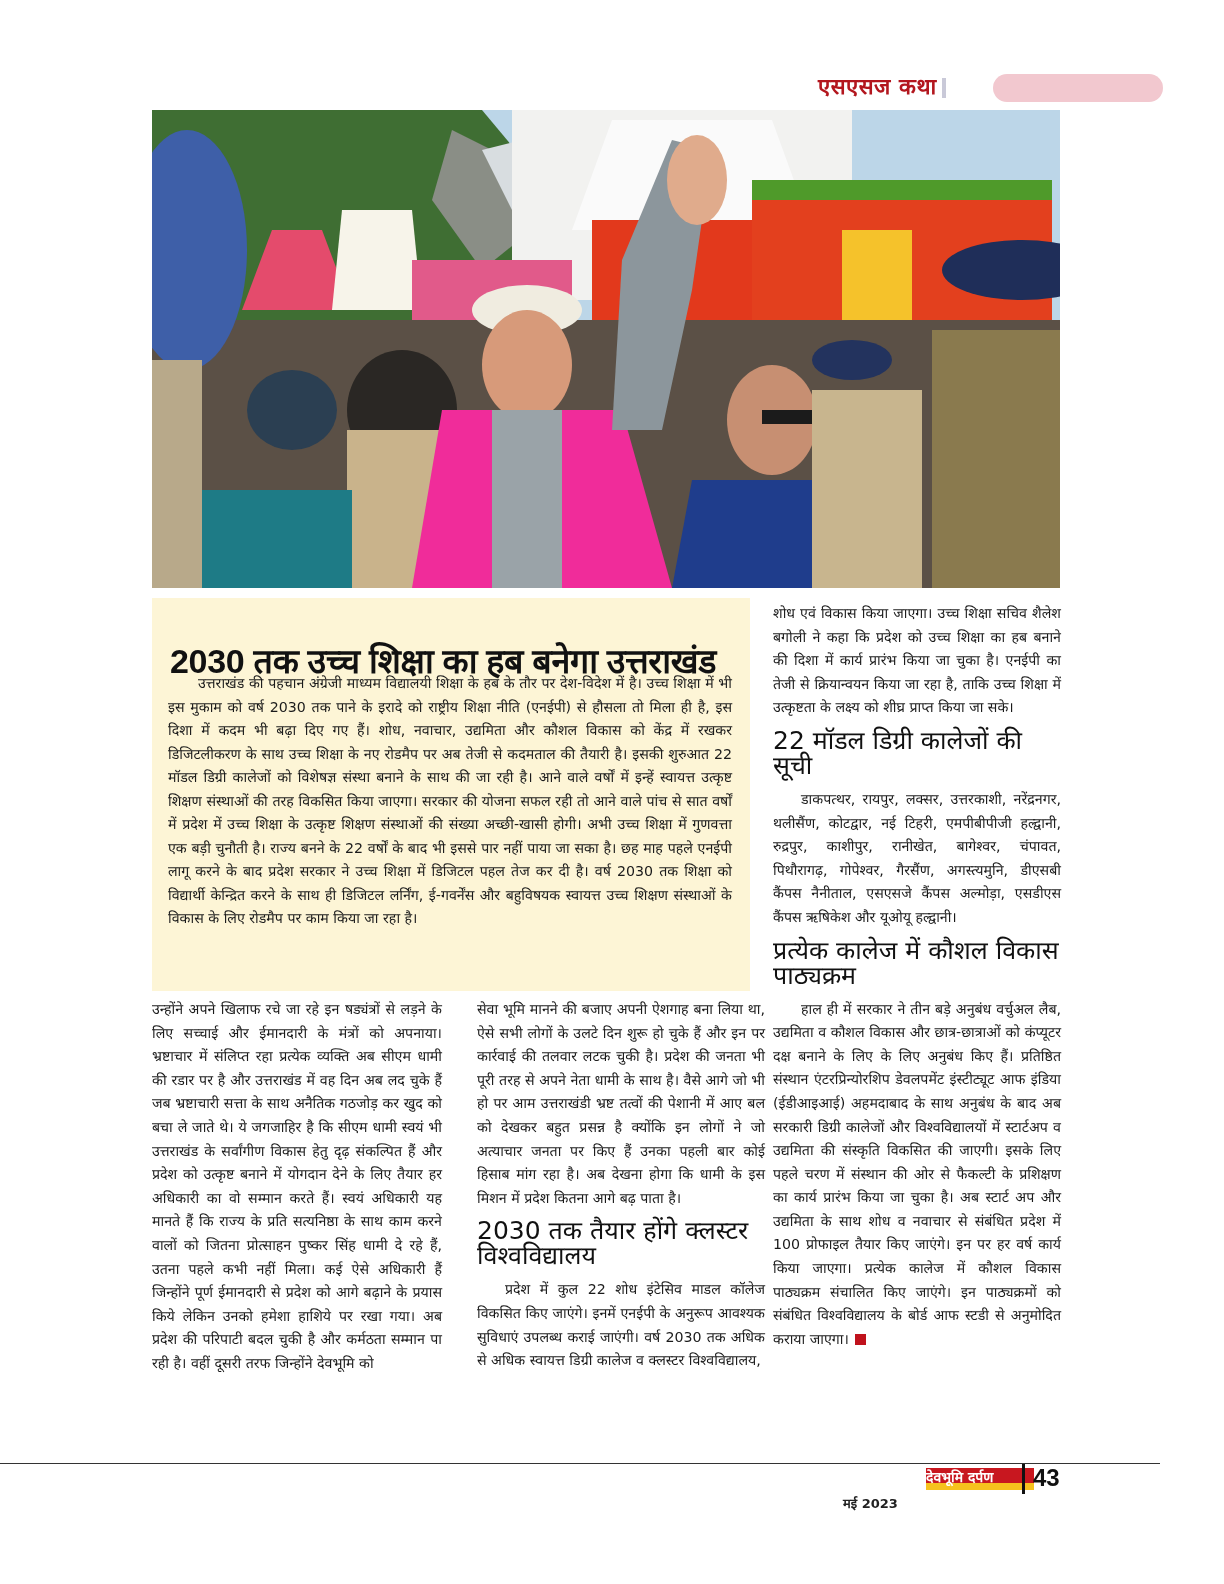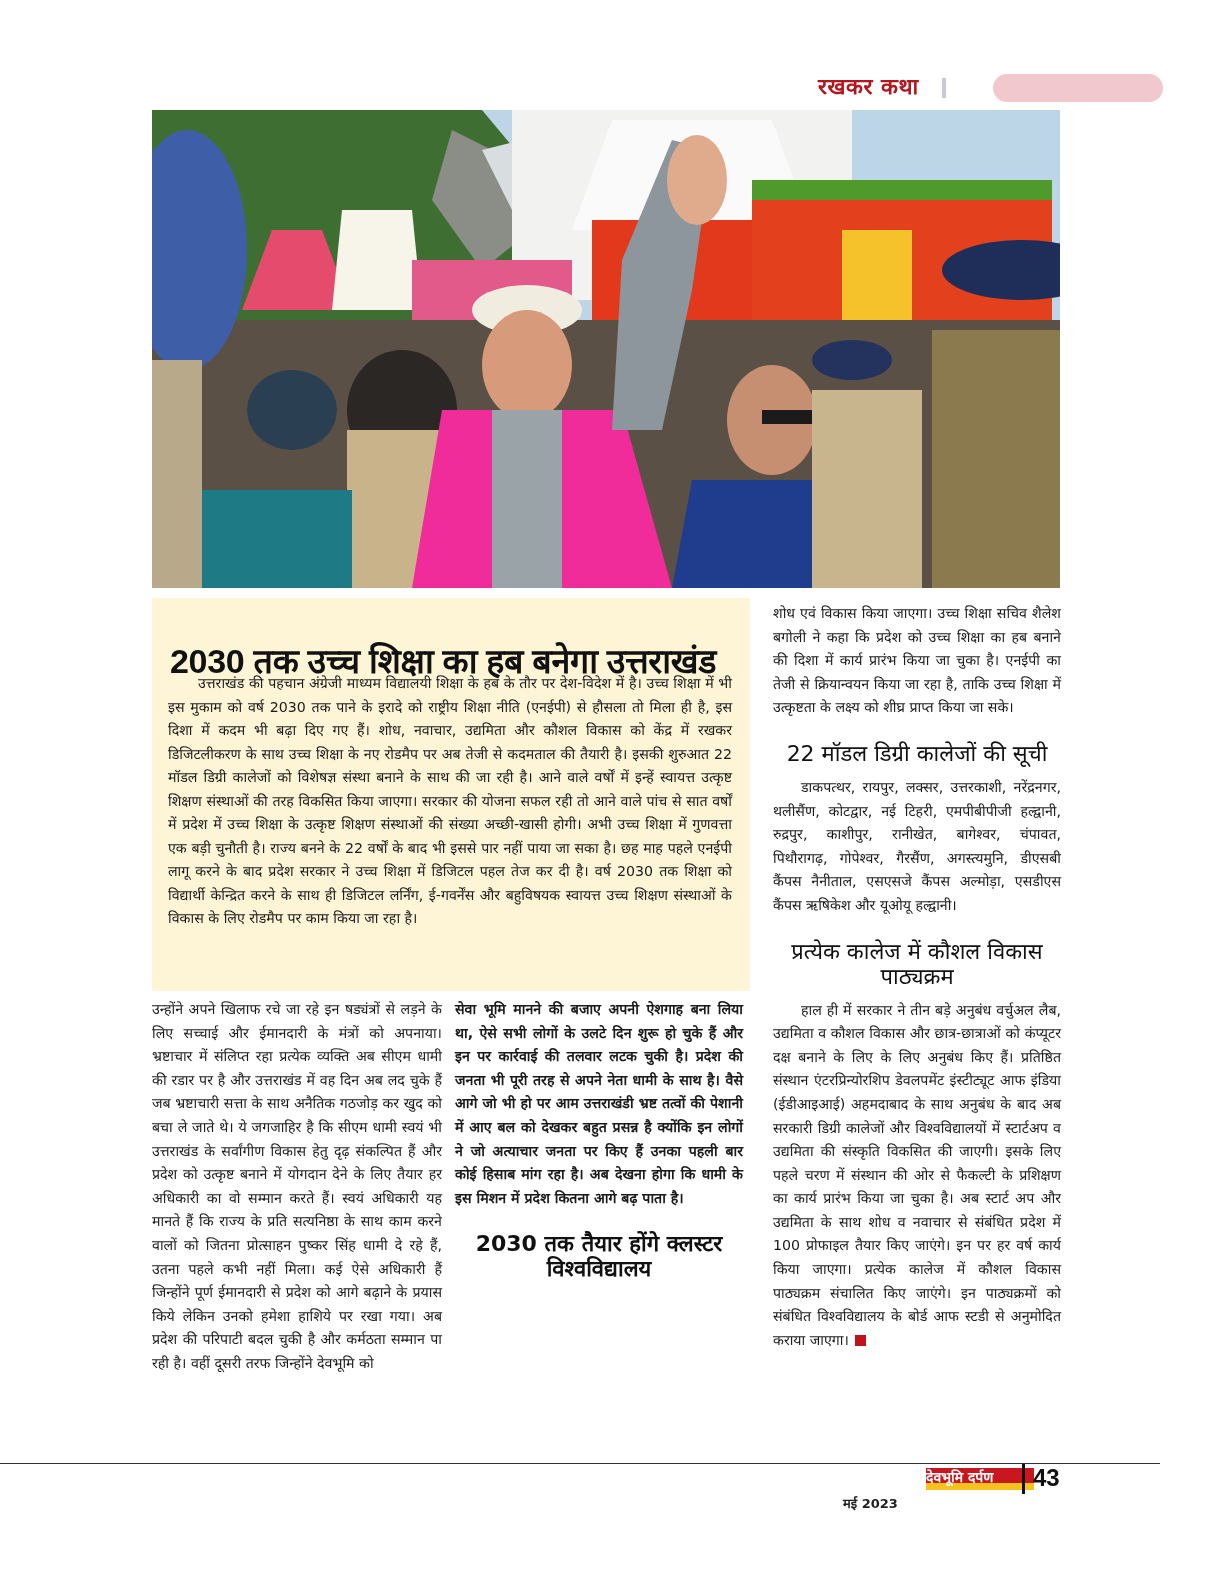--- a/index.html
+++ b/index.html
@@ -38,25 +38,25 @@
     font-size: 14.2px; line-height: 23.5px; text-align: justify; color: #1a1a1a;
     text-indent: 30px;
   }
   .col {
     position: absolute; font-size: 14.2px; line-height: 23.6px;
     text-align: justify; color: #1a1a1a;
   }
   .col p { margin: 0; }
   .col p.indent { text-indent: 28px; }
   .col1 { left: 152px; top: 998px; width: 290px; }
-  .col2 { left: 455px; top: 998px; width: 288px; font-weight: bold; }
+  .col2 { left: 477px; top: 998px; width: 288px; }
   .col3 { left: 773px; top: 602px; width: 288px; }
   .subhead {
-    font-family: "DejaVu Sans", sans-serif; font-size: 22px; line-height: 25px;
-    color: #111; margin: 21px 0 10px 0; text-align: center;
+    font-family: "DejaVu Sans", sans-serif; font-size: 25px; line-height: 25px;
+    color: #111; margin: 8px 0 10px 0; text-align: left;
   }
   .end-mark {
     display: inline-block; width: 11px; height: 11px; background: #c0121c;
     margin-left: 6px; vertical-align: -1px;
   }
   .footer-rule {
     position: absolute; left: 0; top: 1463px; width: 1160px; height: 1px; background: #333;
   }
   .footer-date {
     position: absolute; left: 843px; top: 1474px; font-size: 13px; font-weight: bold; color: #222; margin-top: 20px;
@@ -71,21 +71,21 @@
     position: absolute; left: 1022px; top: 1464px; width: 3px; height: 30px; background: #111;
   }
   .page-num {
     position: absolute; left: 1033px; top: 1464px; font-size: 24px; font-weight: bold;
     font-family: "Liberation Sans", sans-serif; color: #111;
   }
 </style>
 </head>
 <body>
 
-<div class="section-tag">रखकर कथा</div>
+<div class="section-tag">एसएसज कथा</div>
 <div class="section-sep"></div>
 <div class="section-pill"></div>
 
 <div class="photo" title="Chief Minister Pushkar Singh Dhami waving, wearing a pink stole and checked Uttarakhandi cap, surrounded by officials and police at a decorated Himalayan temple">
   <svg viewBox="0 0 908 478" preserveAspectRatio="none">
     <rect x="0" y="0" width="908" height="478" fill="#bcd6e8"></rect>
     <polygon points="0,0 330,0 380,60 360,220 0,260" fill="#3f6e33"></polygon>
     <polygon points="300,20 360,50 380,120 330,160 280,90" fill="#8a8e86"></polygon>
     <polygon points="330,40 370,30 390,80 360,100" fill="#d8dde0"></polygon>
     <rect x="360" y="0" width="340" height="190" fill="#f2f2f0"></rect>
@@ -124,20 +124,21 @@
 <h1 class="headline">2030 तक उच्च शिक्षा का हब बनेगा उत्तराखंड</h1>
 <div class="lead-text">उत्तराखंड की पहचान अंग्रेजी माध्यम विद्यालयी शिक्षा के हब के तौर पर देश-विदेश में है। उच्च शिक्षा में भी इस मुकाम को वर्ष 2030 तक पाने के इरादे को राष्ट्रीय शिक्षा नीति (एनईपी) से हौसला तो मिला ही है, इस दिशा में कदम भी बढ़ा दिए गए हैं। शोध, नवाचार, उद्यमिता और कौशल विकास को केंद्र में रखकर डिजिटलीकरण के साथ उच्च शिक्षा के नए रोडमैप पर अब तेजी से कदमताल की तैयारी है। इसकी शुरुआत 22 मॉडल डिग्री कालेजों को विशेषज्ञ संस्था बनाने के साथ की जा रही है। आने वाले वर्षों में इन्हें स्वायत्त उत्कृष्ट शिक्षण संस्थाओं की तरह विकसित किया जाएगा। सरकार की योजना सफल रही तो आने वाले पांच से सात वर्षों में प्रदेश में उच्च शिक्षा के उत्कृष्ट शिक्षण संस्थाओं की संख्या अच्छी-खासी होगी। अभी उच्च शिक्षा में गुणवत्ता एक बड़ी चुनौती है। राज्य बनने के 22 वर्षों के बाद भी इससे पार नहीं पाया जा सका है। छह माह पहले एनईपी लागू करने के बाद प्रदेश सरकार ने उच्च शिक्षा में डिजिटल पहल तेज कर दी है। वर्ष 2030 तक शिक्षा को विद्यार्थी केन्द्रित करने के साथ ही डिजिटल लर्निंग, ई-गवर्नेंस और बहुविषयक स्वायत्त उच्च शिक्षण संस्थाओं के विकास के लिए रोडमैप पर काम किया जा रहा है।</div>
 
 <div class="col col1">
   <p>उन्होंने अपने खिलाफ रचे जा रहे इन षड्यंत्रों से लड़ने के लिए सच्चाई और ईमानदारी के मंत्रों को अपनाया। भ्रष्टाचार में संलिप्त रहा प्रत्येक व्यक्ति अब सीएम धामी की रडार पर है और उत्तराखंड में वह दिन अब लद चुके हैं जब भ्रष्टाचारी सत्ता के साथ अनैतिक गठजोड़ कर खुद को बचा ले जाते थे। ये जगजाहिर है कि सीएम धामी स्वयं भी उत्तराखंड के सर्वांगीण विकास हेतु दृढ़ संकल्पित हैं और प्रदेश को उत्कृष्ट बनाने में योगदान देने के लिए तैयार हर अधिकारी का वो सम्मान करते हैं। स्वयं अधिकारी यह मानते हैं कि राज्य के प्रति सत्यनिष्ठा के साथ काम करने वालों को जितना प्रोत्साहन पुष्कर सिंह धामी दे रहे हैं, उतना पहले कभी नहीं मिला। कई ऐसे अधिकारी हैं जिन्होंने पूर्ण ईमानदारी से प्रदेश को आगे बढ़ाने के प्रयास किये लेकिन उनको हमेशा हाशिये पर रखा गया। अब प्रदेश की परिपाटी बदल चुकी है और कर्मठता सम्मान पा रही है। वहीं दूसरी तरफ जिन्होंने देवभूमि को</p>
 </div>
 
 <div class="col col2">
   <p>सेवा भूमि मानने की बजाए अपनी ऐशगाह बना लिया था, ऐसे सभी लोगों के उलटे दिन शुरू हो चुके हैं और इन पर कार्रवाई की तलवार लटक चुकी है। प्रदेश की जनता भी पूरी तरह से अपने नेता धामी के साथ है। वैसे आगे जो भी हो पर आम उत्तराखंडी भ्रष्ट तत्वों की पेशानी में आए बल को देखकर बहुत प्रसन्न है क्योंकि इन लोगों ने जो अत्याचार जनता पर किए हैं उनका पहली बार कोई हिसाब मांग रहा है। अब देखना होगा कि धामी के इस मिशन में प्रदेश कितना आगे बढ़ पाता है।</p>
   <div class="subhead">2030 तक तैयार होंगे क्लस्टर विश्वविद्यालय</div>
+  <p class="indent">प्रदेश में कुल 22 शोध इंटेसिव माडल कॉलेज विकसित किए जाएंगे। इनमें एनईपी के अनुरूप आवश्यक सुविधाएं उपलब्ध कराई जाएंगी। वर्ष 2030 तक अधिक से अधिक स्वायत्त डिग्री कालेज व क्लस्टर विश्वविद्यालय,</p>
 </div>
 
 <div class="col col3">
   <p>शोध एवं विकास किया जाएगा। उच्च शिक्षा सचिव शैलेश बगोली ने कहा कि प्रदेश को उच्च शिक्षा का हब बनाने की दिशा में कार्य प्रारंभ किया जा चुका है। एनईपी का तेजी से क्रियान्वयन किया जा रहा है, ताकि उच्च शिक्षा में उत्कृष्टता के लक्ष्य को शीघ्र प्राप्त किया जा सके।</p>
   <div class="subhead">22 मॉडल डिग्री कालेजों की सूची</div>
   <p class="indent">डाकपत्थर, रायपुर, लक्सर, उत्तरकाशी, नरेंद्रनगर, थलीसैंण, कोटद्वार, नई टिहरी, एमपीबीपीजी हल्द्वानी, रुद्रपुर, काशीपुर, रानीखेत, बागेश्वर, चंपावत, पिथौरागढ़, गोपेश्वर, गैरसैंण, अगस्त्यमुनि, डीएसबी कैंपस नैनीताल, एसएसजे कैंपस अल्मोड़ा, एसडीएस कैंपस ऋषिकेश और यूओयू हल्द्वानी।</p>
   <div class="subhead">प्रत्येक कालेज में कौशल विकास पाठ्यक्रम</div>
   <p class="indent"><span>हाल ही में सरकार ने तीन बड़े अनुबंध वर्चुअल लैब, उद्यमिता व कौशल विकास और छात्र-छात्राओं को कंप्यूटर दक्ष बनाने के लिए के लिए अनुबंध किए हैं। प्रतिष्ठित संस्थान एंटरप्रिन्योरशिप डेवलपमेंट इंस्टीट्यूट आफ इंडिया (ईडीआइआई) अहमदाबाद के साथ अनुबंध के बाद अब सरकारी डिग्री कालेजों और विश्वविद्यालयों में स्टार्टअप व उद्यमिता की संस्कृति विकसित की जाएगी। इसके लिए पहले चरण में संस्थान की ओर से फैकल्टी के प्रशिक्षण का कार्य प्रारंभ किया जा चुका है। अब स्टार्ट अप और उद्यमिता के साथ शोध व नवाचार से संबंधित प्रदेश में 100 प्रोफाइल तैयार किए जाएंगे। इन पर हर वर्ष कार्य किया जाएगा। प्रत्येक कालेज में कौशल विकास पाठ्यक्रम संचालित किए जाएंगे। इन पाठ्यक्रमों को संबंधित विश्वविद्यालय के बोर्ड आफ स्टडी से अनुमोदित कराया जाएगा।</span><span class="end-mark"></span></p>
 </div>
 

